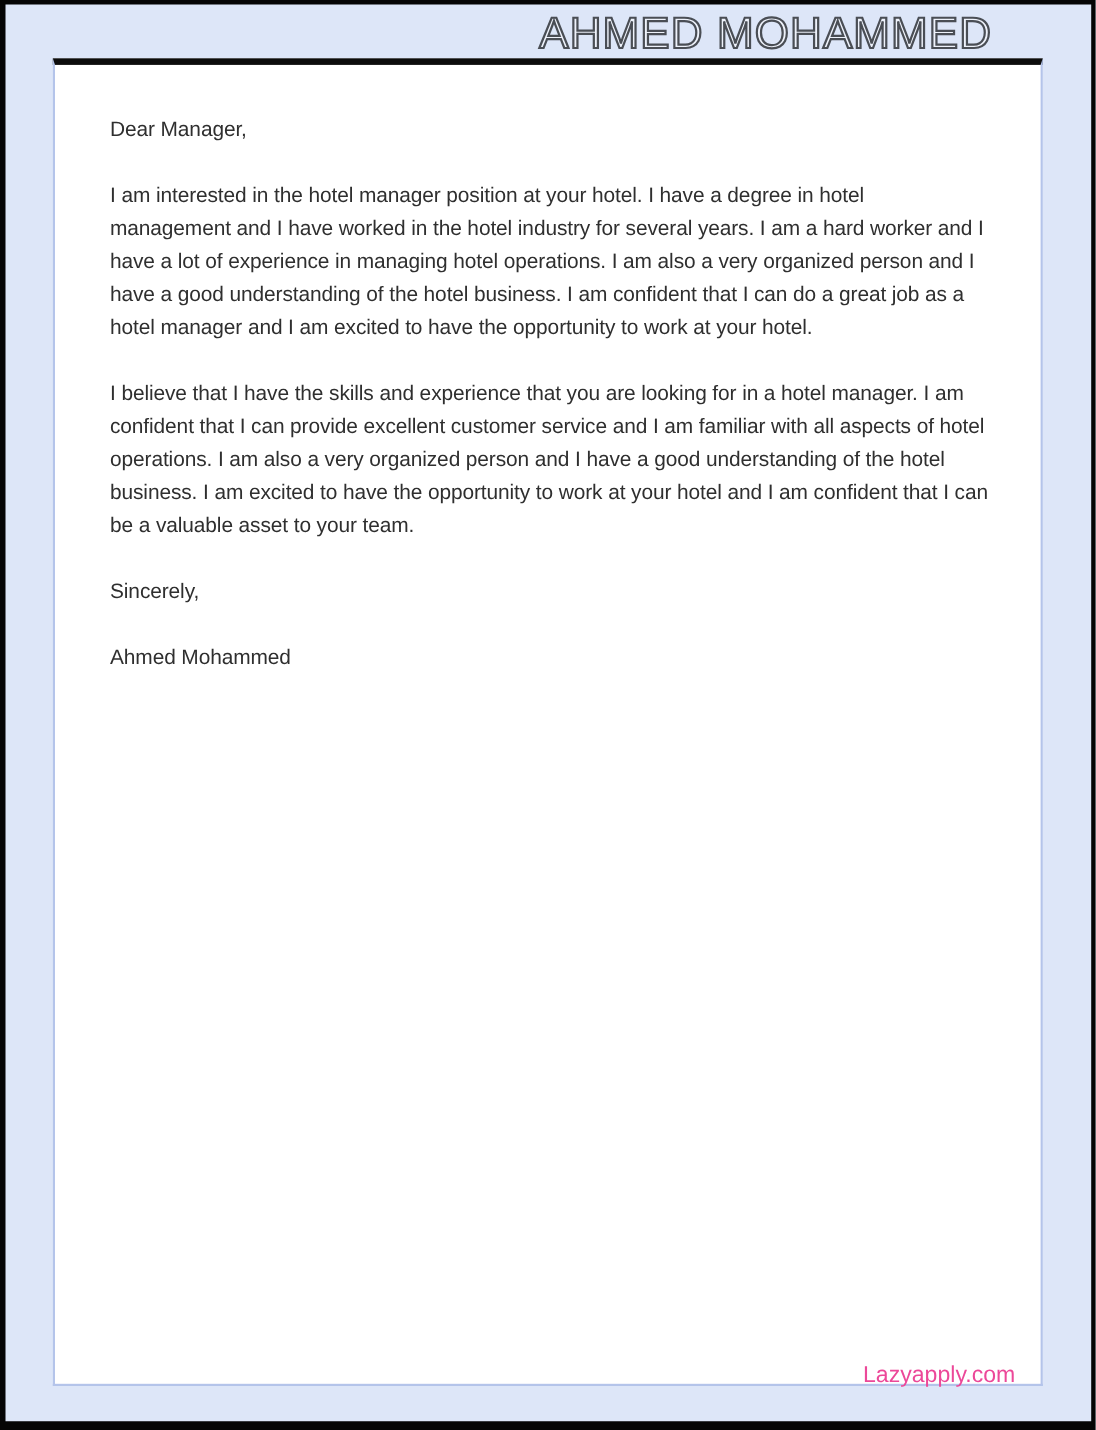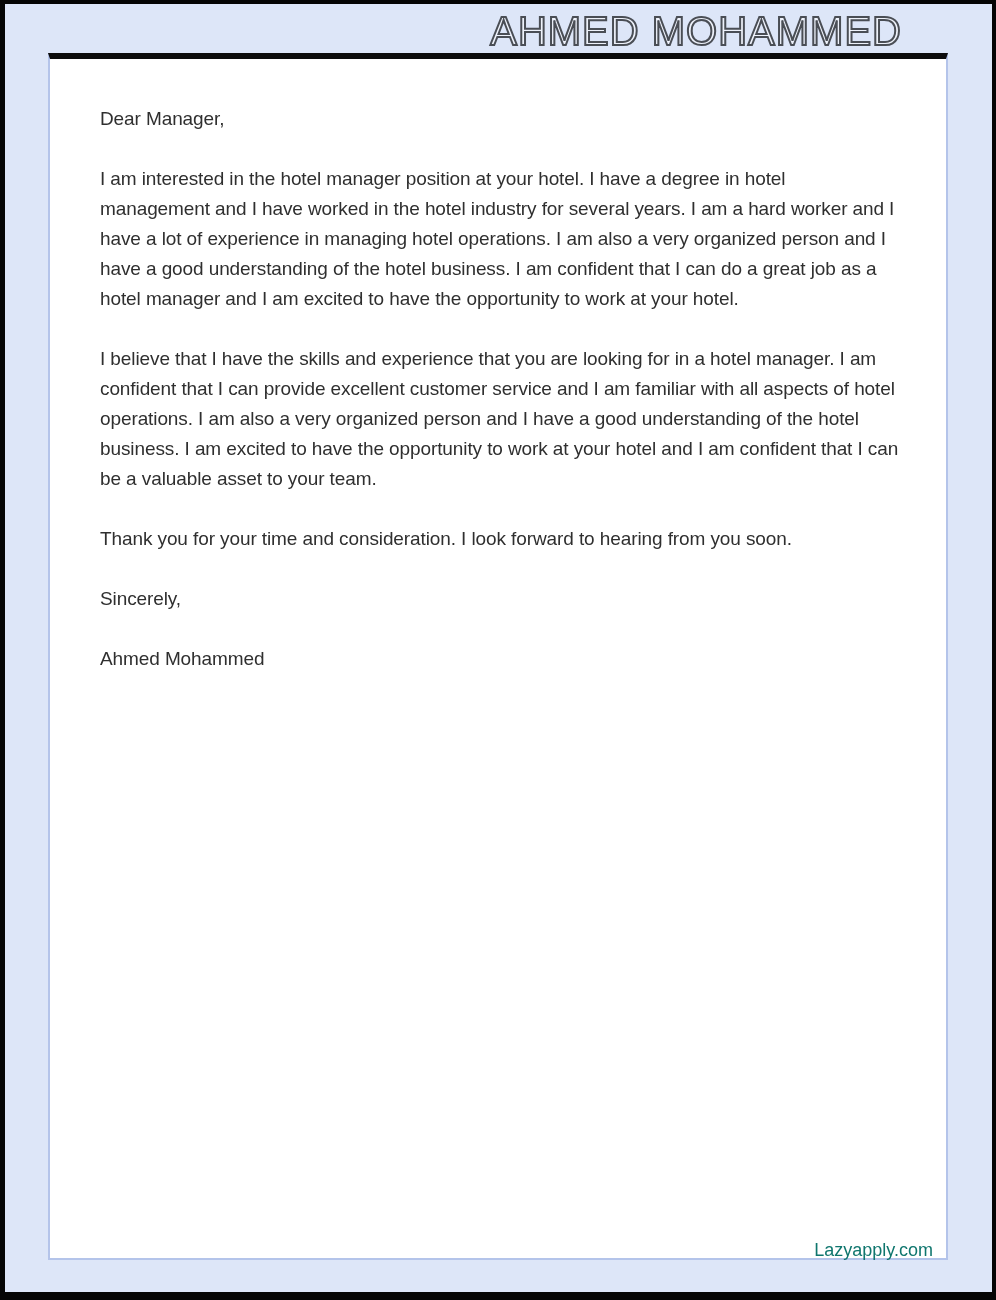--- a/index.html
+++ b/index.html
@@ -69,44 +69,43 @@
     margin: 0 0 30px 0;
     font-size: 19px;
     line-height: 30px;
     letter-spacing: -0.1px;
     color: #2f2f2f;
   }
   .letter p.signature { margin-bottom: 10px; }
   .letter p.date { margin-bottom: 0; color: #1f8ff2; }
   .watermark {
     position: absolute;
-    right: 13px;
+    right: 23px;
     bottom: 0px;
-    font-size: 18px;
+    font-size: 21px;
     line-height: 16px;
-    color: #0f766e;
+    color: #ec4899;
     text-decoration: none;
   }
 </style>
 </head>
 <body>
 
 <div class="frame">
 
   <div class="header-band">
     <div class="header-name">AHMED MOHAMMED</div>
   </div>
 
   <div class="page">
 
     <div class="letter">
       <p>Dear Manager,</p>
       <p>I am interested in the hotel manager position at your hotel. I have a degree in hotel management and I have worked in the hotel industry for several years. I am a hard worker and I have a lot of experience in managing hotel operations. I am also a very organized person and I have a good understanding of the hotel business. I am confident that I can do a great job as a hotel manager and I am excited to have the opportunity to work at your hotel.</p>
       <p>I believe that I have the skills and experience that you are looking for in a hotel manager. I am confident that I can provide excellent customer service and I am familiar with all aspects of hotel operations. I am also a very organized person and I have a good understanding of the hotel business. I am excited to have the opportunity to work at your hotel and I am confident that I can be a valuable asset to your team.</p>
-      <p>Thank you for your time and consideration. I look forward to hearing from you soon.</p>
       <p>Sincerely,</p>
       <p class="signature">Ahmed Mohammed</p>
     </div>
 
     <a class="watermark">Lazyapply.com</a>
 
   </div>
 
 </div>
 

